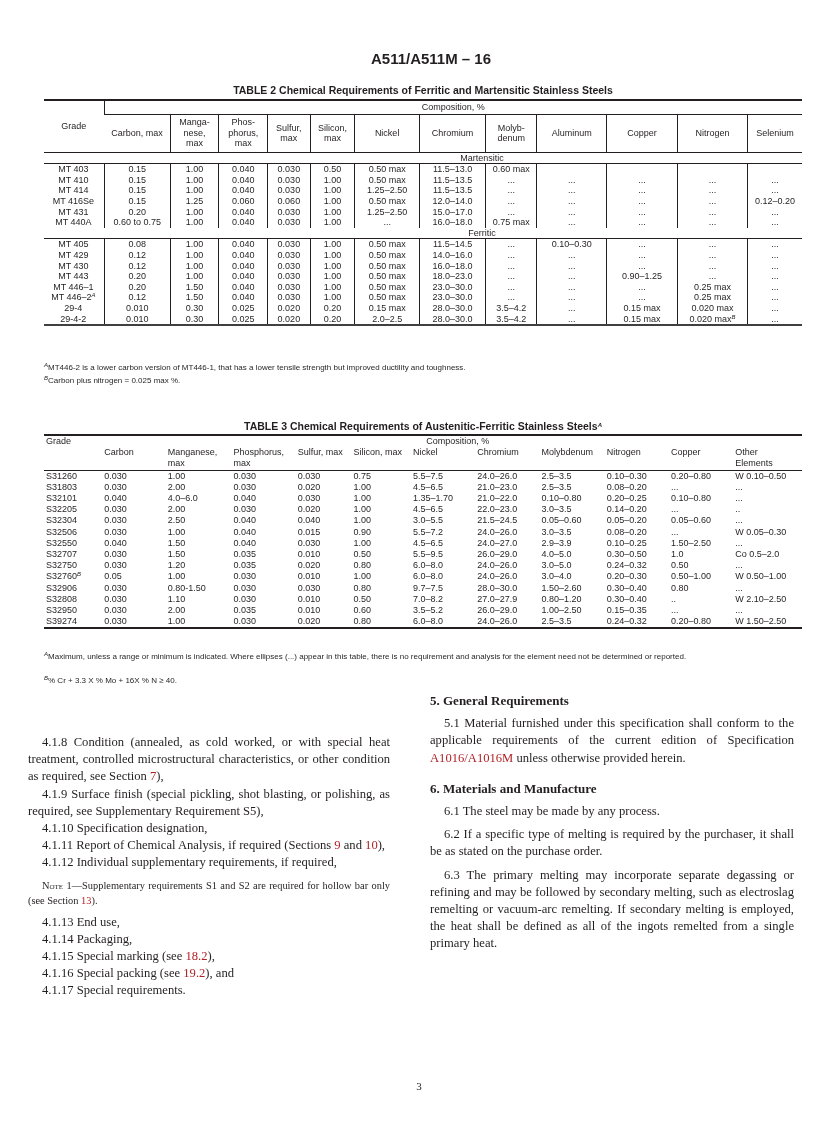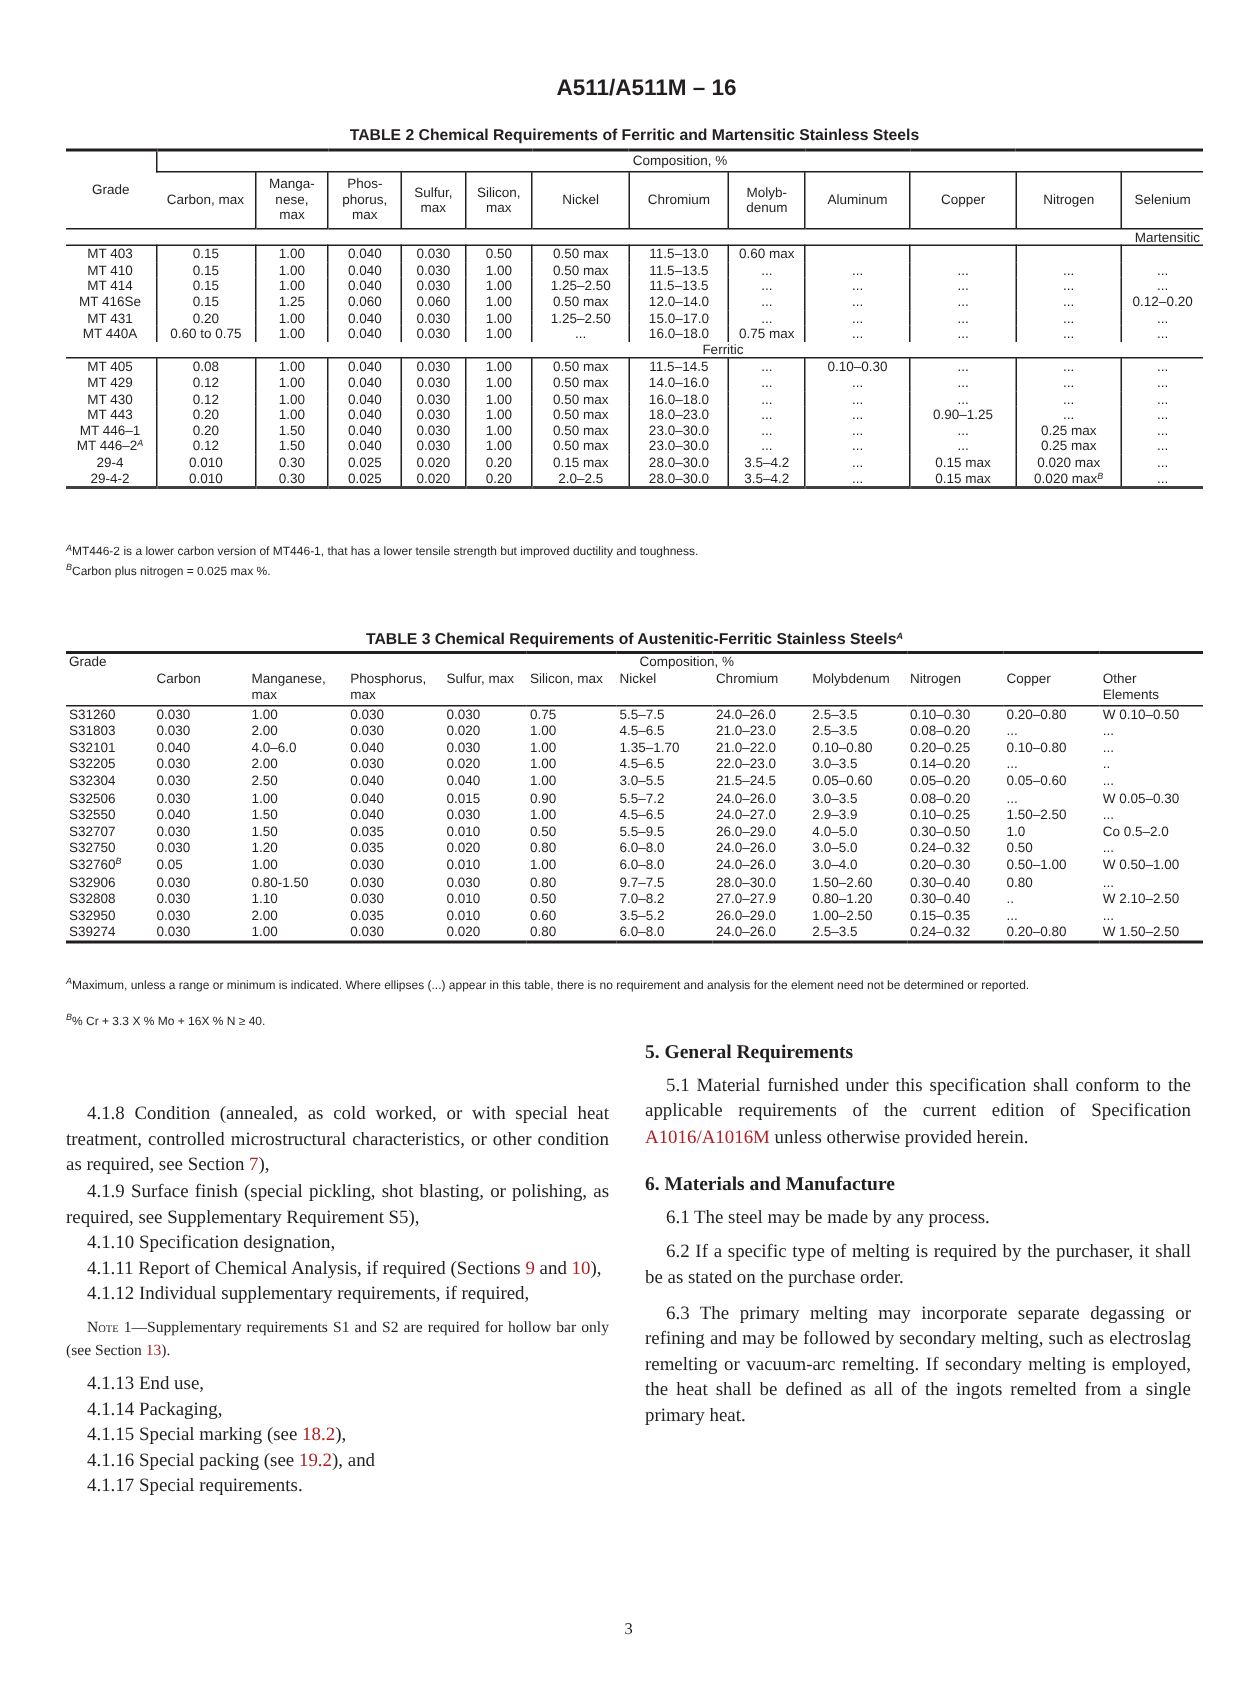--- a/index.html
+++ b/index.html
@@ -29,21 +29,21 @@
   sup { font-size:6px; font-style:italic; vertical-align:3px; line-height:0; }
 
   
   .t3 { position:absolute; left:44px; top:434px; width:758px; font-size:9px; line-height:11.2px; border-top:2px solid #231f20; border-bottom:2px solid #231f20; }
   .t3 th { font-weight:normal; text-align:left; vertical-align:top; padding:0 2px; }
   .t3 td { padding:0 2px; text-align:left; white-space:nowrap; }
   .t3 tr.hdr-last th { border-bottom:1px solid #231f20; }
 
   
   .col { position:absolute; font-size:12.6px; line-height:17.2px; text-align:justify; }
-  .col-left { left:44px; top:734px; width:362px; }
+  .col-left { left:28px; top:734px; width:362px; }
   .col-right { left:430px; top:692px; width:364px; }
   .para { text-indent:14px; margin:0; }
   .note { font-size:10.4px; line-height:15px; margin:6px 0 6px 0; text-indent:14px; }
   .smallcaps { font-variant:small-caps; }
   .link { color:#b01f24; }
   .sec-head { font-weight:bold; font-size:13px; margin:0 0 6px 0; }
   .gap { height:6px; }
 
   .page-number { position:absolute; top:1080px; left:0; width:838px; text-align:center; font-size:11px; }
 </style>
@@ -76,21 +76,21 @@
         <th style="width: 46px; white-space: pre-line; border-bottom: 1px solid rgb(35, 31, 32);">Molyb-
 denum</th>
         <th style="width: 66px; white-space: pre-line; border-bottom: 1px solid rgb(35, 31, 32);">Aluminum</th>
         <th style="width: 66px; white-space: pre-line; border-bottom: 1px solid rgb(35, 31, 32);">Copper</th>
         <th style="width: 66px; white-space: pre-line; border-bottom: 1px solid rgb(35, 31, 32);">Nitrogen</th>
         <th style="width: 50px; white-space: pre-line; border-bottom: 1px solid rgb(35, 31, 32);">Selenium</th>
       </tr>
   </thead>
   <tbody id="t2-body">
       <tr class="group group-bottom">
-        <td colspan="13" style="padding-left: 120px; text-align: right;">Martensitic</td>
+        <td colspan="13" style="padding-left: 120px;">Martensitic</td>
       </tr>
       <tr>
         <td class="grade"><span>MT 403</span></td>
         <td><span>0.15</span></td>
         <td><span>1.00</span></td>
         <td><span>0.040</span></td>
         <td><span>0.030</span></td>
         <td><span>0.50</span></td>
         <td><span>0.50 max</span></td>
         <td><span>11.5–13.0</span></td>

